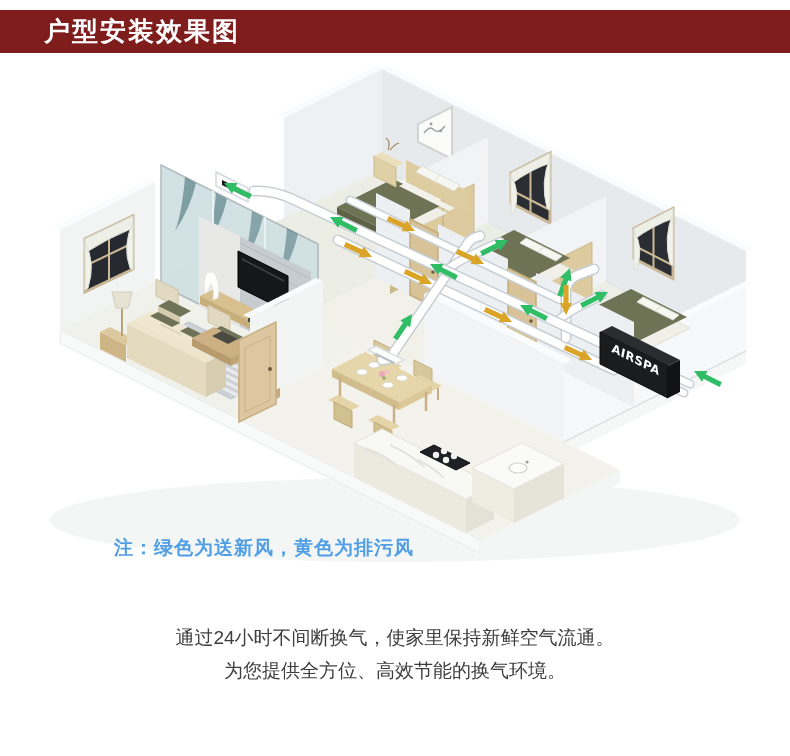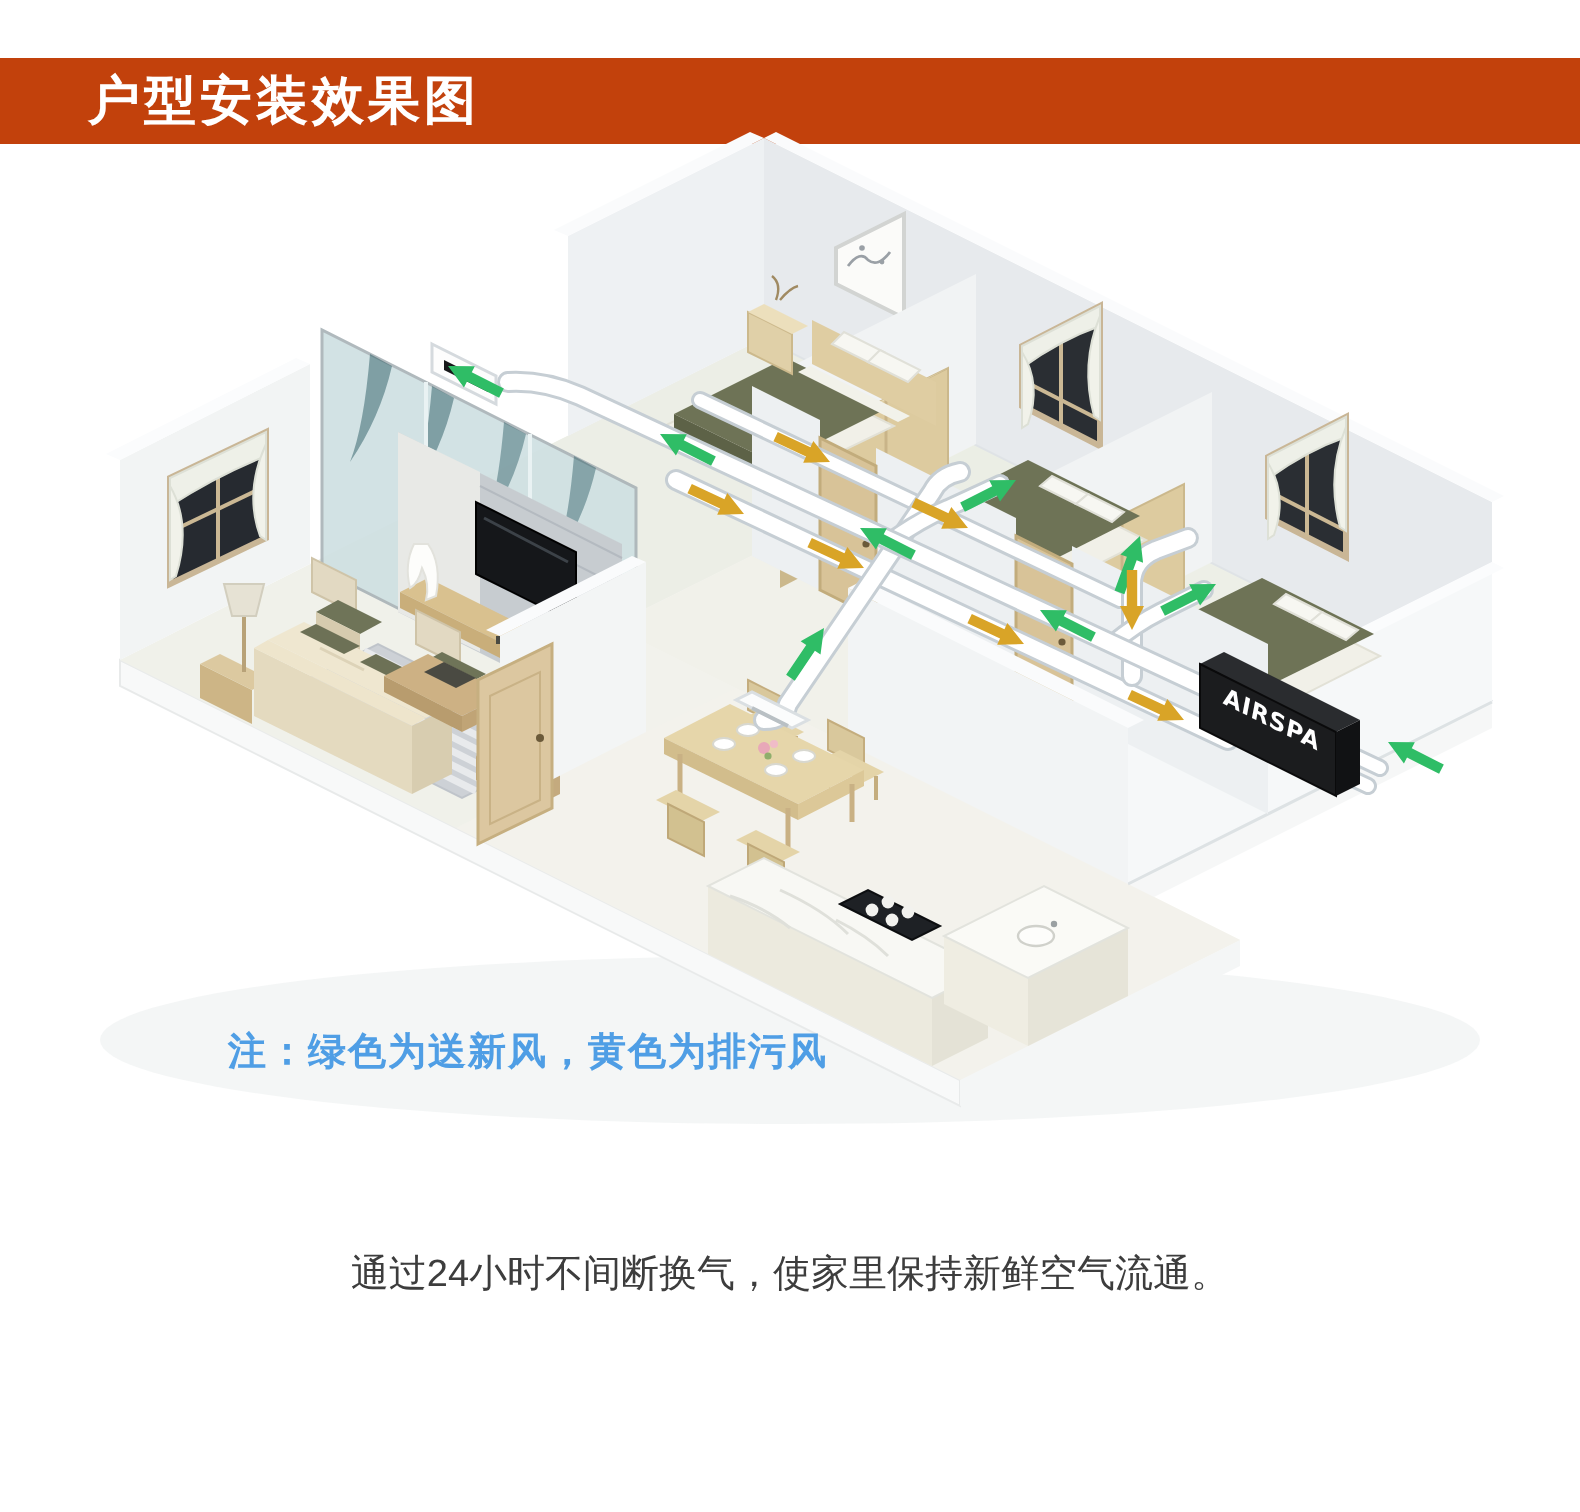--- a/index.html
+++ b/index.html
@@ -1,31 +1,31 @@
 <!DOCTYPE html>
 <html><head>
 <meta charset="utf-8">
 <style>
   html,body{margin:0;padding:0;background:#fff;}
   .page{position:relative;width:790px;height:756px;background:#ffffff;overflow:hidden;
         font-family:"Liberation Sans","DejaVu Sans",sans-serif;}
   .header{position:absolute;top:10px;left:0;width:790px;height:43px;display:flex;align-items:center;}
   .header .title{margin-left:44px;font-size:26px;font-weight:bold;letter-spacing:2px;}
   svg.scene{position:absolute;left:0;top:0;}
-  .note{position:absolute;left:114px;top:513px;font-size:19px;font-weight:bold;letter-spacing:1px;}
+  .note{position:absolute;left:114px;top:535px;font-size:19px;font-weight:bold;letter-spacing:1px;}
   .desc{position:absolute;left:0;top:621px;width:790px;text-align:center;
         font-size:19px;line-height:33px;color:#3d3d3d;}
   .desc p{margin:0;}
 </style>
 </head>
 <body>
 
 <div class="page">
 
-  <div class="header" style="background-color: #c2410c; margin-top: 19px;">
+  <div class="header" style="background-color: #7f1d1d;">
     <div class="title" style="color: rgb(255, 255, 255);">户型安装效果图</div>
   </div>
 
   <svg class="scene" width="790" height="756" viewBox="0 0 790 756">
     <defs>
       <path id="arr" d="M0,0 L-12,-6 L-12,-2.6 L-30,-2.6 L-30,2.6 L-12,2.6 L-12,6 Z"></path>
       <g id="bedwin">
         <polygon points="511,203 550,223 550,153 511,173" fill="#2a2e33" stroke="#c9b696" stroke-width="3"></polygon>
         <line x1="530.5" y1="163" x2="530.5" y2="213" stroke="#cbb894" stroke-width="2"></line>
         <line x1="511" y1="190" x2="550" y2="210" stroke="#cbb894" stroke-width="2"></line>
@@ -381,15 +381,16 @@
       <polygon points="600,332 668,366 668,398 600,364" fill="#1b1c1e" stroke="#0a0a0b" stroke-width="1"></polygon>
       <polygon points="668,366 680,360 680,392 668,398" fill="#111214"></polygon>
       <text transform="matrix(0.894,0.447,0,1,612,352)" font-family="DejaVu Sans, sans-serif" font-size="12.5" font-style="italic" font-weight="bold" fill="#ffffff" letter-spacing="0.5">AIRSPA</text>
     </g>
   </svg>
 
   <div class="note" style="color: rgb(79, 158, 229);">注：绿色为送新风，黄色为排污风</div>
 
   <div class="desc">
     <p>通过24小时不间断换气，使家里保持新鲜空气流通。</p>
+    <p>为您提供全方位、高效节能的换气环境。</p>
   </div>
 
 </div>
 
 </body></html>

